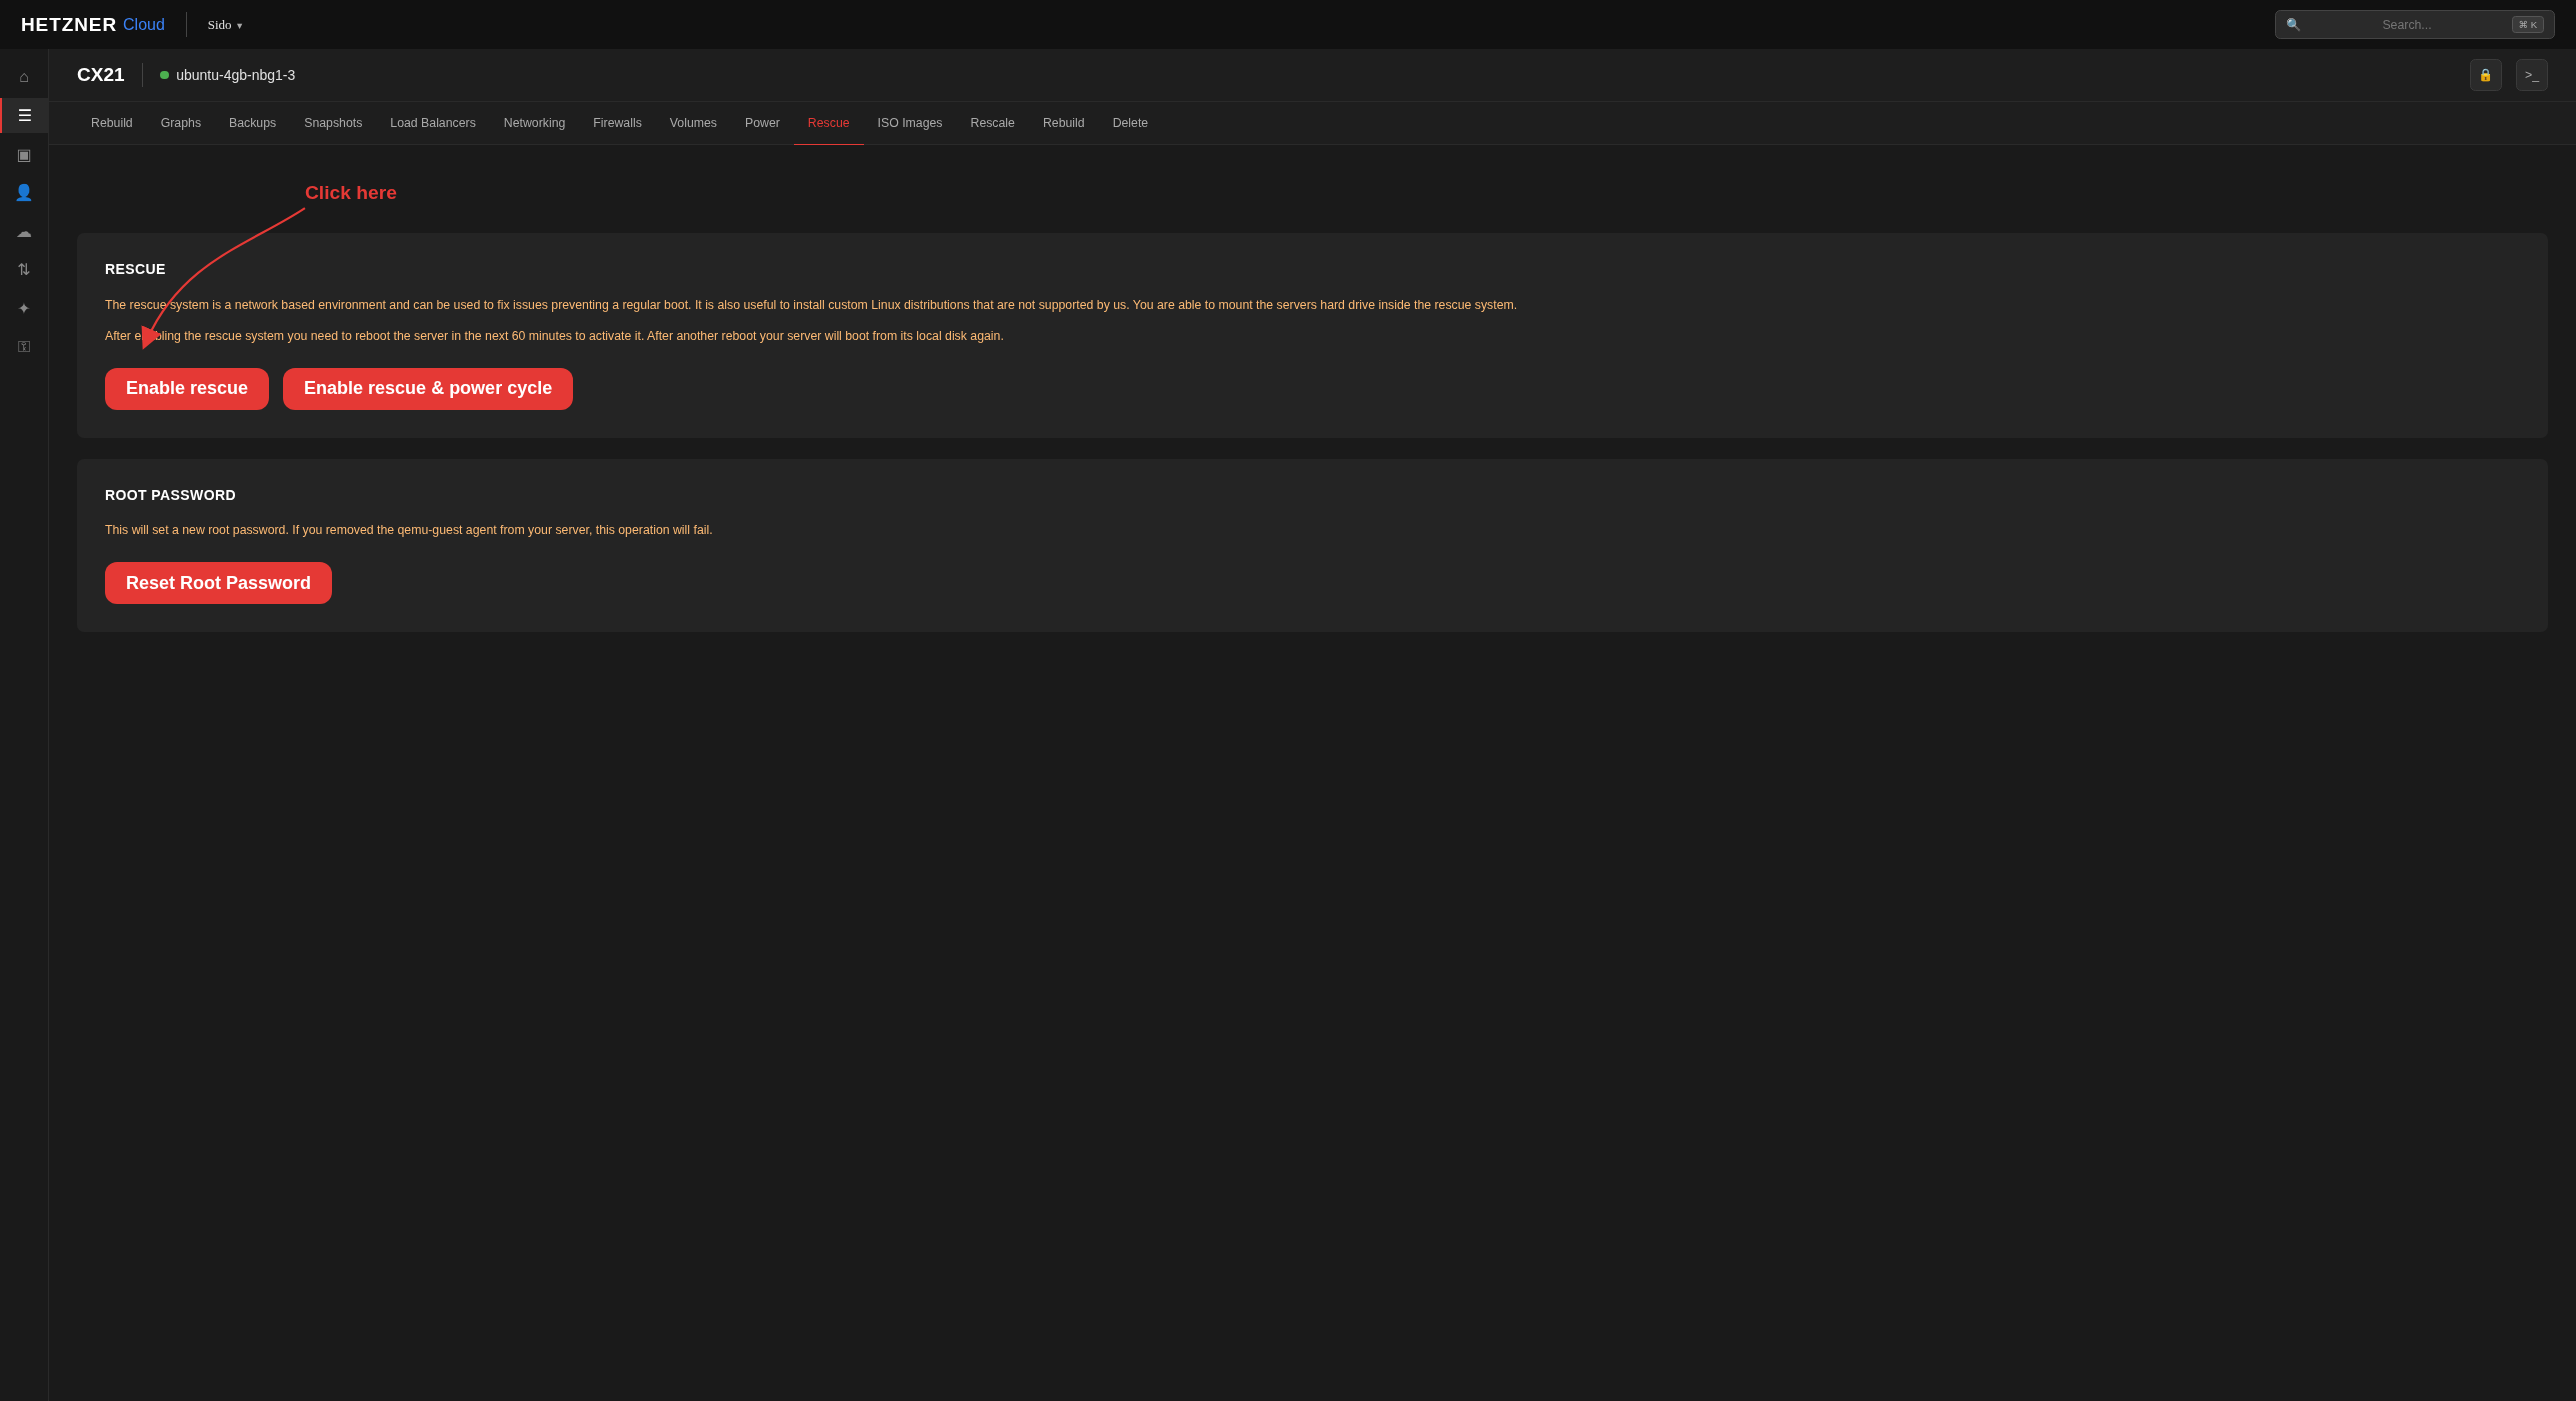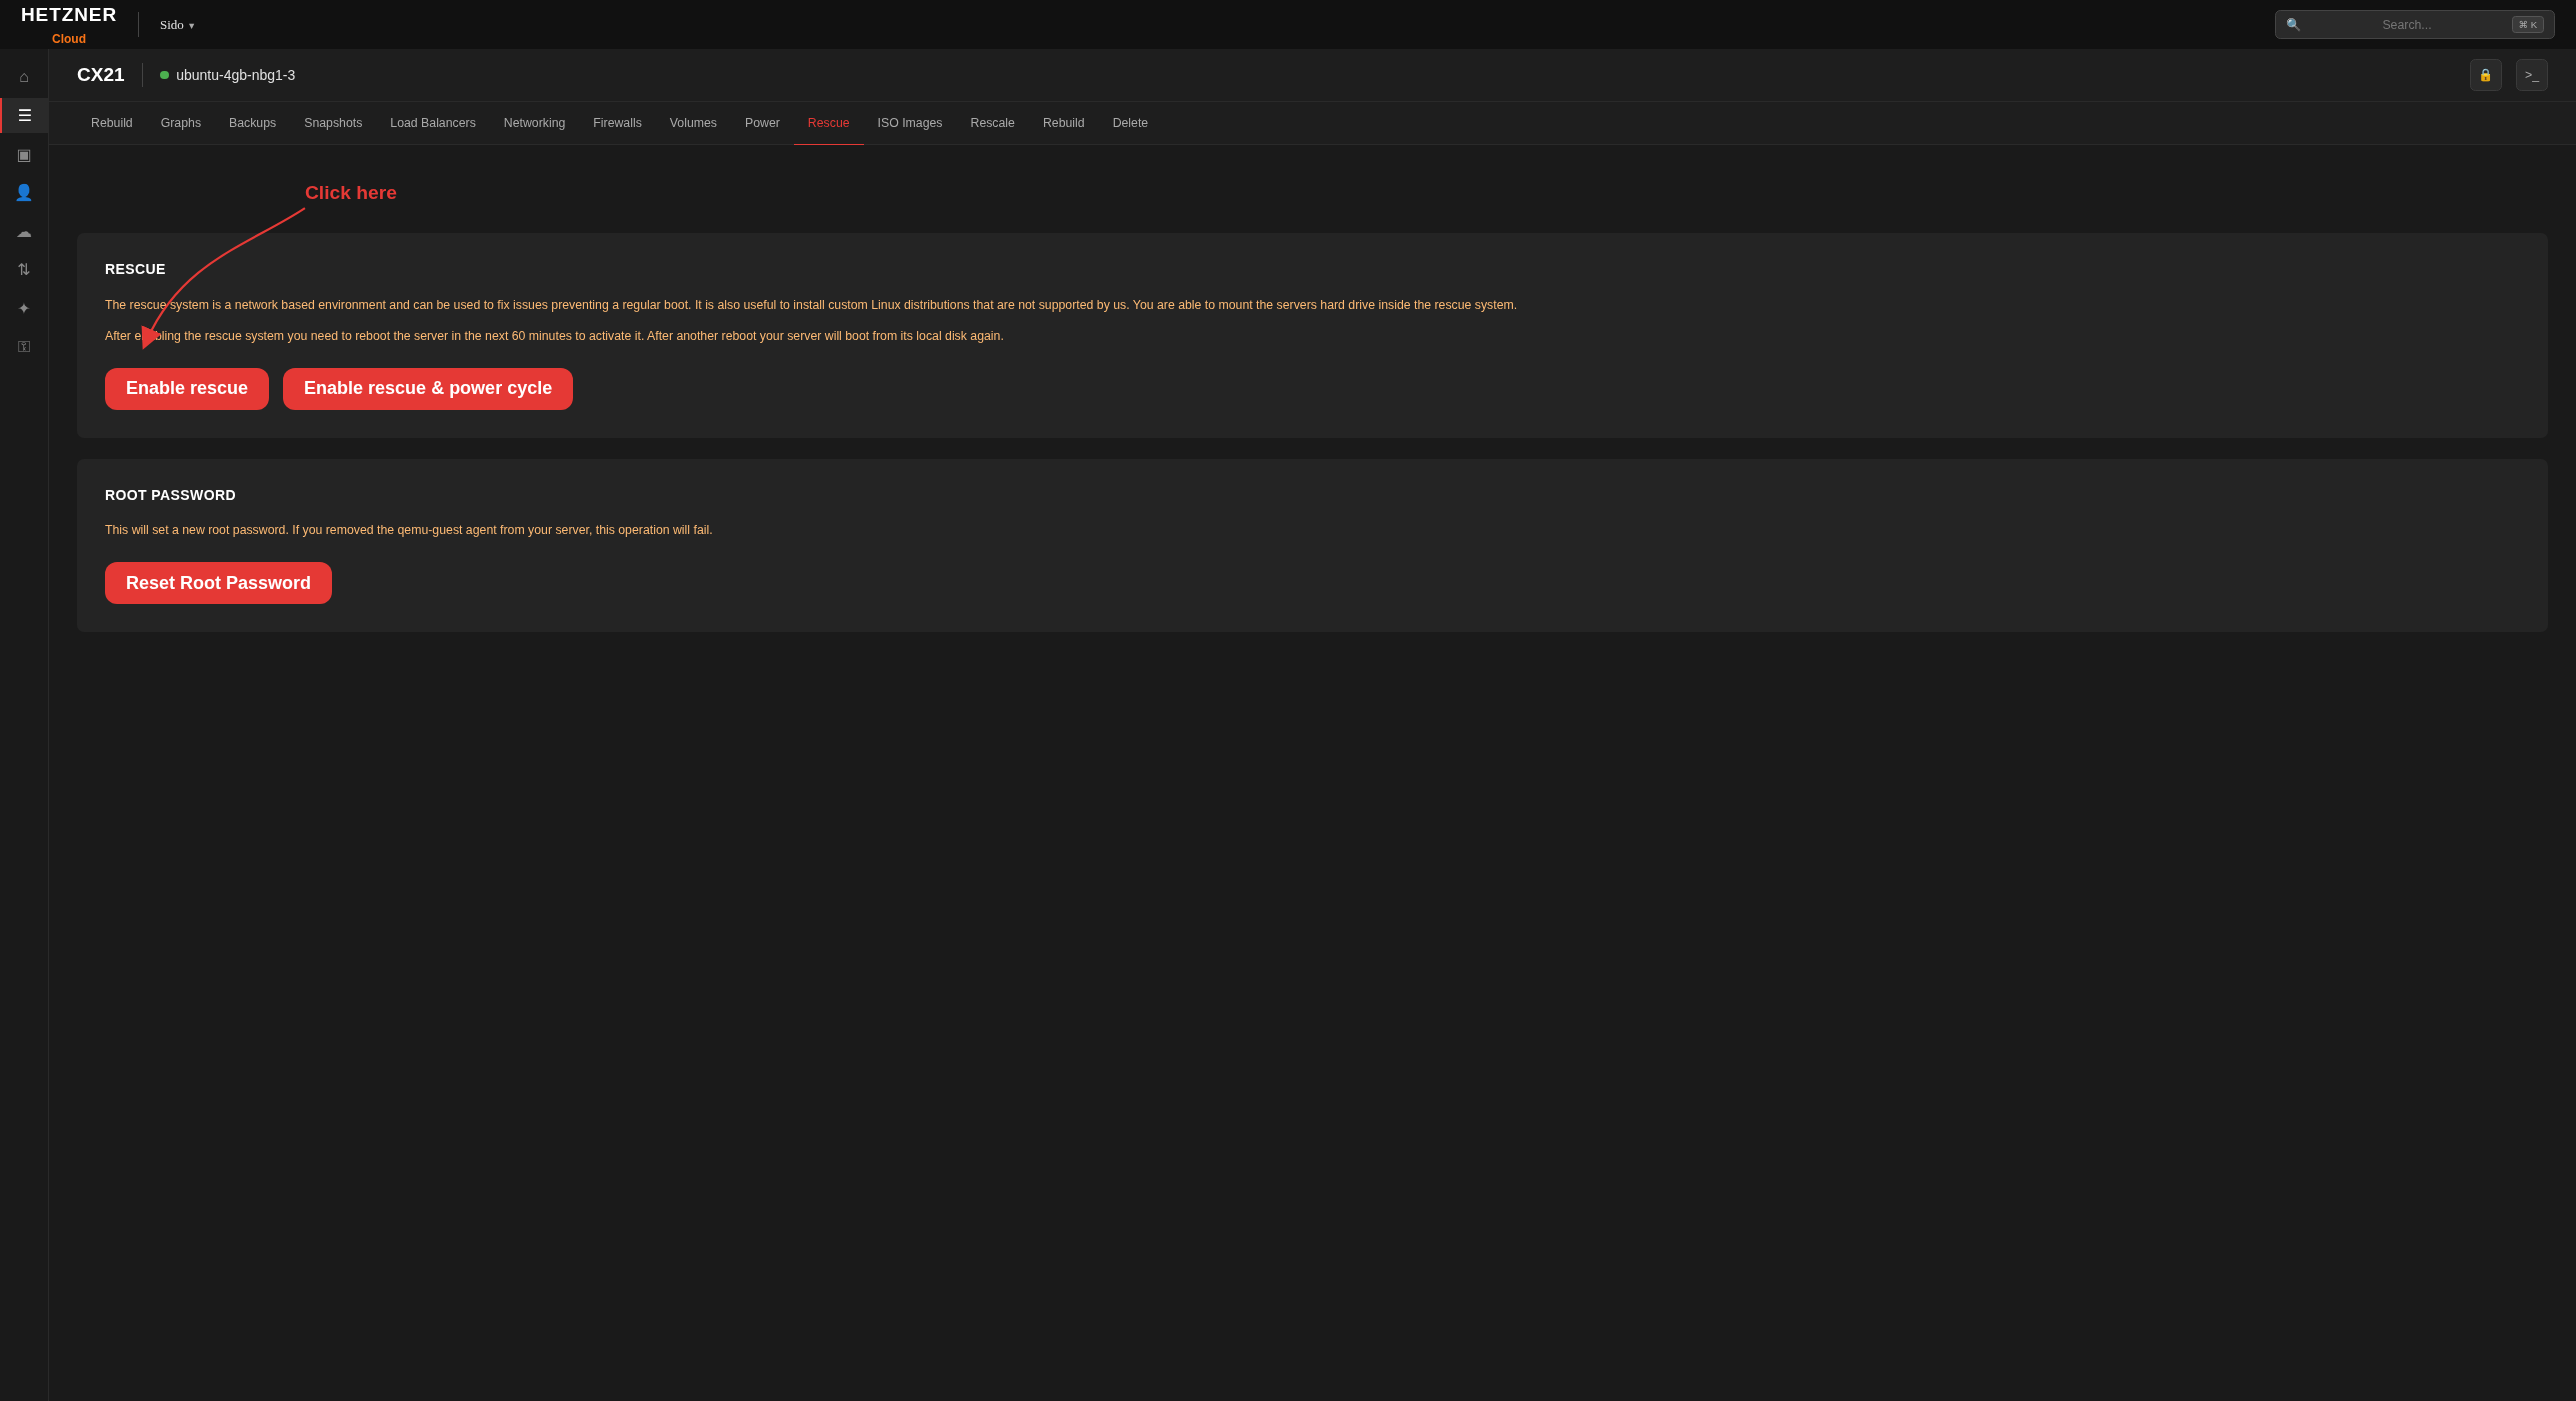--- a/index.html
+++ b/index.html
@@ -20,32 +20,31 @@
       align-items: center;
       padding: 0 21px;
       height: 49px;
       flex-shrink: 0;
       gap: 14px;
     }
     .logo {
       display: flex;
       align-items: center;
       gap: 6px;
-      flex-direction: column;
     }
     .logo-text {
       font-size: 19px;
       font-weight: 900;
       color: #fff;
       letter-spacing: 0.9px;
     }
     .logo-cloud {
-      font-size: 12px;
-      color: #f97316;
-      font-weight: 700;
+      font-size: 16px;
+      color: #3b82f6;
+      font-weight: 400;
     }
     .topbar-divider {
       width: 0.9px;
       height: 24.5px;
       background: #444;
       margin: 0 7px;
     }
     .workspace-selector {
       display: flex;
       align-items: center;

